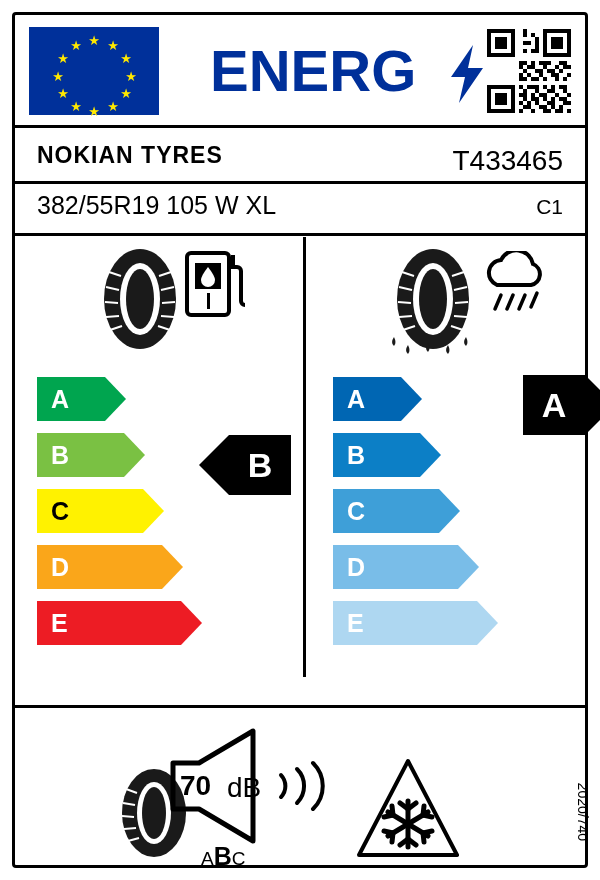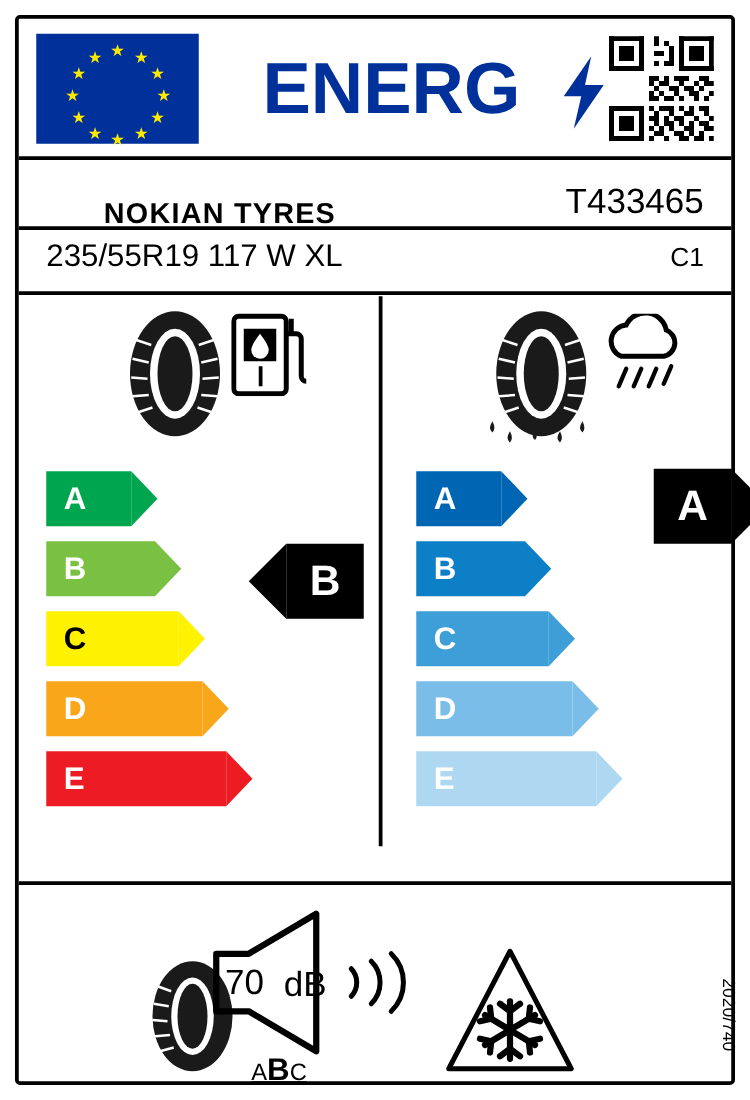--- a/index.html
+++ b/index.html
@@ -75,26 +75,25 @@
     left: 0;
     width: 100%;
     height: 3px;
     background: #000;
   }
 
   
   .brand {
     position: absolute;
     left: 22px;
-    top: 142px;
+    top: 127px;
     font-size: 23px;
     font-weight: bold;
     letter-spacing: 1px;
     color: #000;
-    margin-left: 46px;
   }
   .code {
     position: absolute;
     right: 22px;
     top: 130px;
     font-size: 28px;
     color: #000;
   }
   .tyresize {
     position: absolute;
@@ -177,21 +176,21 @@
     top: 0;
     border-top: 30px solid transparent;
     border-bottom: 30px solid transparent;
     border-left: 30px solid #000;
   }
 
   
   .noise-db {
     position: absolute;
     font-size: 28px;
-    font-weight: normal;
+    font-weight: bold;
     color: #000;
   }
   .abc {
     position: absolute;
     font-size: 19px;
     color: #000;
   }
   .abc b { font-size: 25px; }
 
   .datecode {
@@ -320,21 +319,21 @@
     </div>
   </div>
 
   <div class="hline" style="top:110px;"></div>
 
   <div class="brand">NOKIAN TYRES</div>
   <div class="code">T433465</div>
 
   <div class="hline" style="top:166px;"></div>
 
-  <div class="tyresize">235/55R19 117 W  XL</div>
+  <div class="tyresize">382/55R19 105 W  XL</div>
   <div class="tyreclass">C1</div>
 
   <div class="hline" style="top:218px;"></div>
 
   <div class="vline"></div>
 
   <div style="position:absolute;left:80px;top:232px;">
     <svg width="90" height="105" viewBox="0 0 90 105">
       <ellipse cx="45" cy="52" rx="36" ry="50" fill="#1a1a1a"></ellipse>
       <ellipse cx="45" cy="52" rx="20" ry="36" fill="#ffffff"></ellipse>

